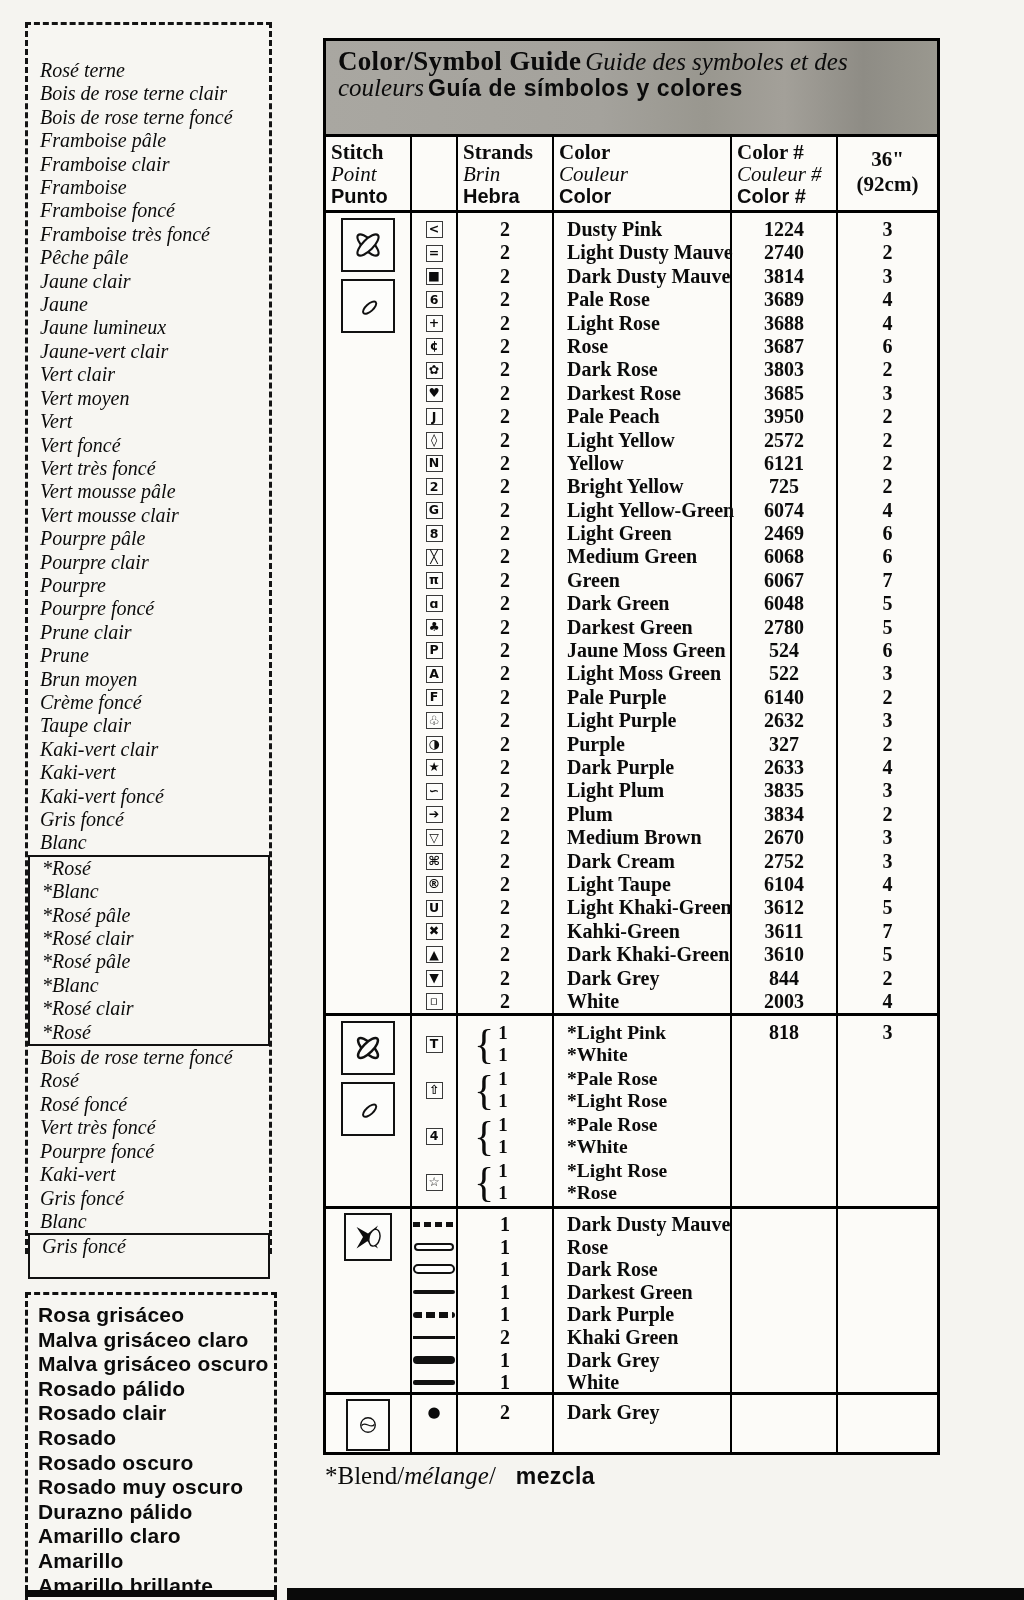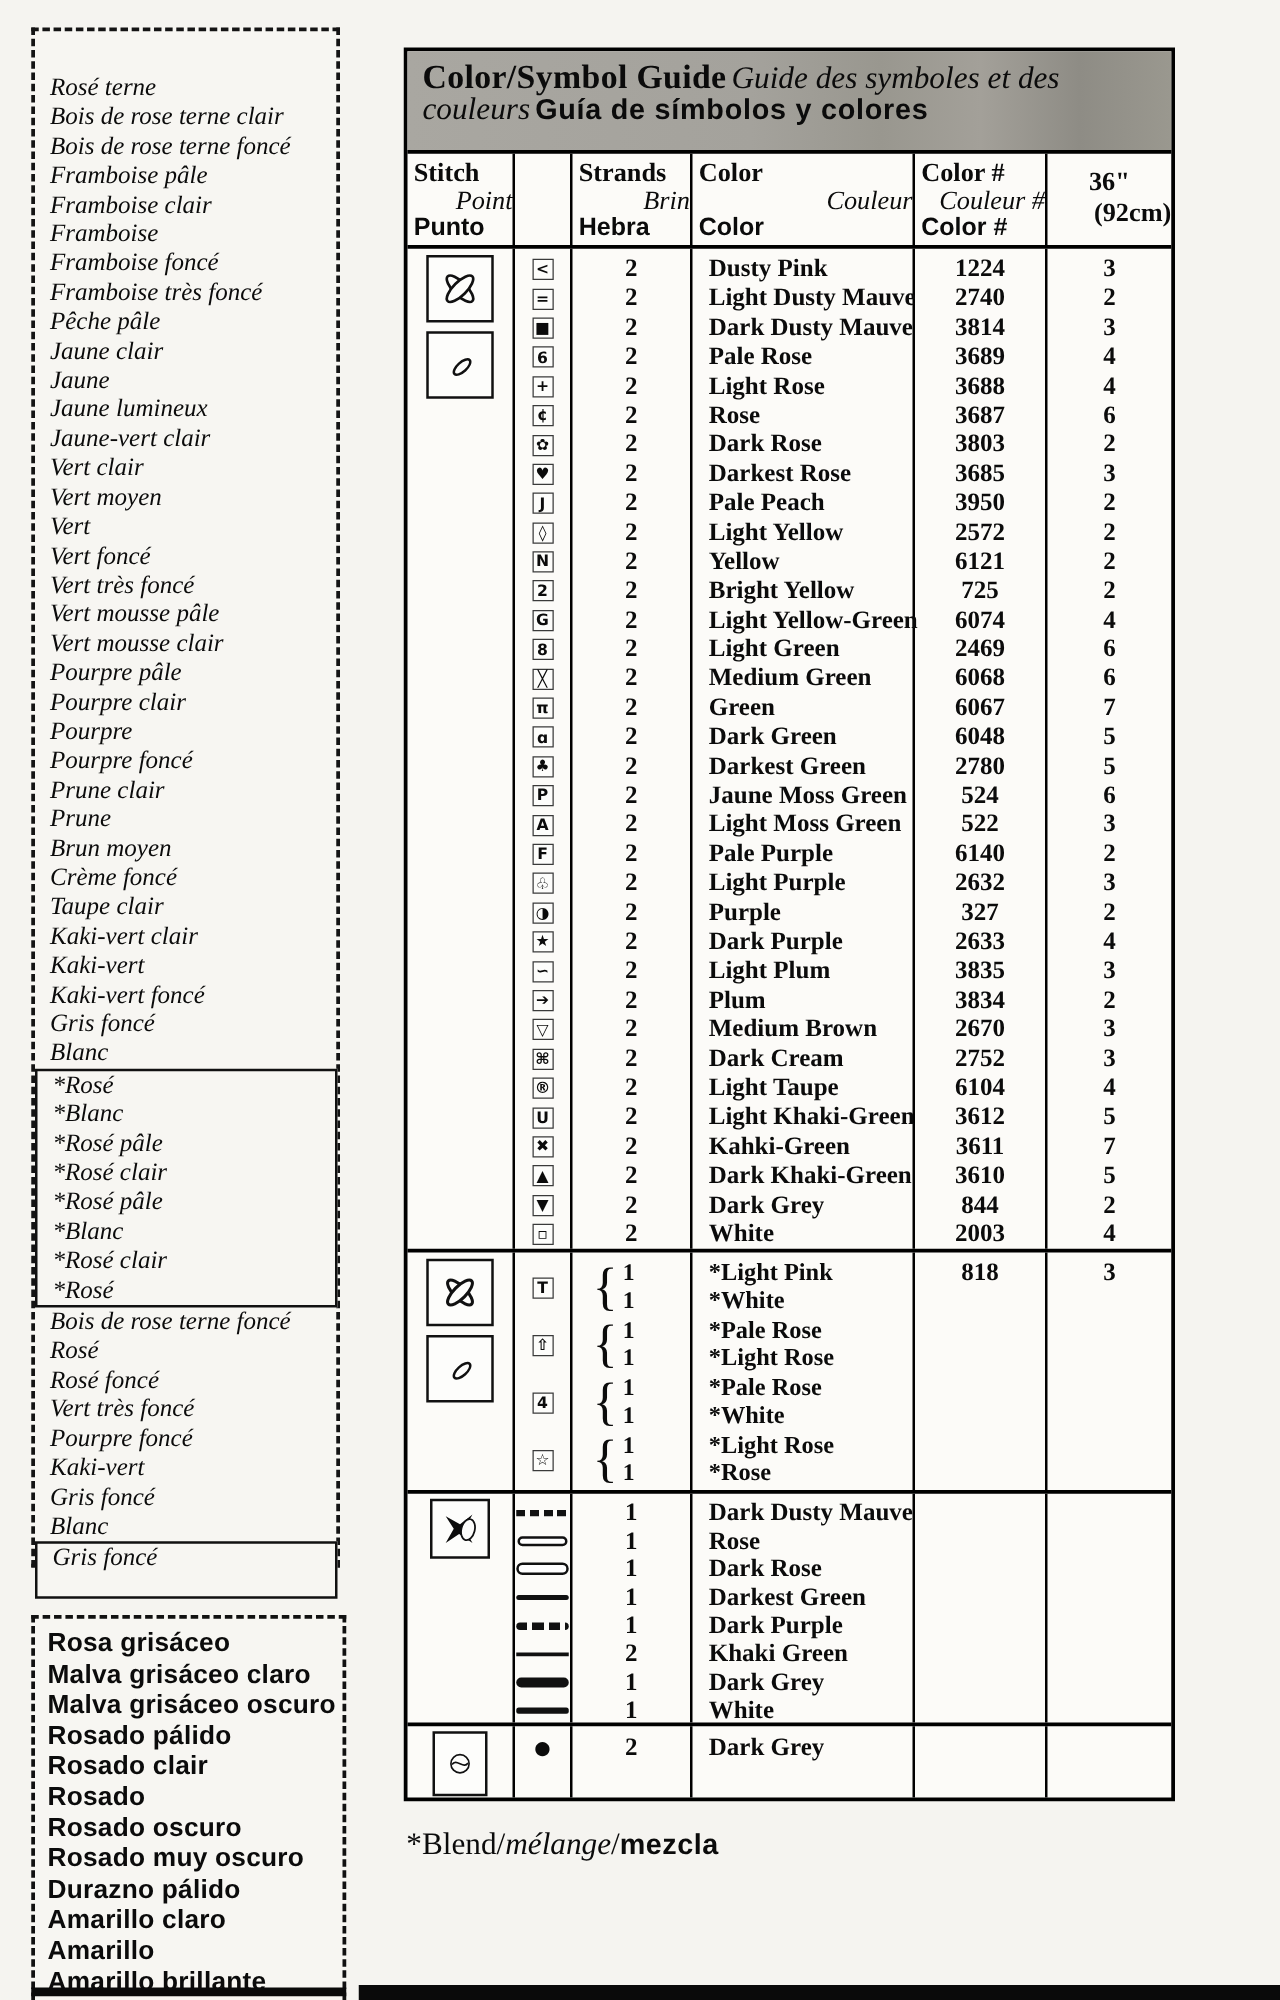--- a/index.html
+++ b/index.html
@@ -37,32 +37,32 @@
   }
   .sidebar-es .list{padding-top:8px;}
   .edge-bar-left{position:absolute;left:25px;top:1590px;width:252px;height:7px;background:#0a0a0a;}
   .edge-bar-right{position:absolute;left:287px;top:1588px;width:737px;height:12px;background:#0a0a0a;}
   
   .guide{
     position:absolute;left:323px;top:38px;width:617px;
     border:3px solid #000;box-sizing:border-box;background:#fcfbf8;
   }
   .titlebar{
-    height:82px;border-bottom:3px solid #000;box-sizing:border-box;
+    height:96px;border-bottom:3px solid #000;box-sizing:border-box;
     background:linear-gradient(90deg,#a9a7a1 0%,#a4a29c 45%,#99978f 62%,#a3a099 75%,#8e8c85 88%,#9a988f 100%);
     padding:7px 0 0 12px;overflow:hidden;
   }
   .t-en{font-size:27px;font-weight:bold;line-height:27px;letter-spacing:.3px;}
   .t-fr{font-size:25px;font-style:italic;line-height:25px;}
   .t-es{font-family:"Liberation Sans",sans-serif;font-size:23px;font-weight:bold;line-height:25px;letter-spacing:.6px;}
   .thead{display:flex;height:76px;border-bottom:3px solid #000;box-sizing:border-box;}
   .hcell{box-sizing:border-box;border-right:2.5px solid #000;padding:4px 0 0 5px;}
   .hcell:last-child{border-right:none;}
   .h-line1{font-size:21px;font-weight:bold;line-height:22px;display:block;}
-  .h-line2{font-size:21px;font-style:italic;line-height:22px;display:block;text-align:right;}
+  .h-line2{font-size:21px;font-style:italic;line-height:22px;display:block;}
   .h-line3{font-family:"Liberation Sans",sans-serif;font-size:20px;font-weight:bold;line-height:23px;display:block;}
   .h-len{text-align:center;padding:10px 0 0 0;}
   .h-len .h-line1,.h-len .h-line2{font-style:normal;font-weight:bold;font-size:21px;line-height:25px;}
   
   .c1{width:86px;} .c2{width:46px;} .c3{width:96px;} .c4{width:178px;} .c5{width:106px;} .c6{width:67px;flex:1;}
   .section{display:flex;box-sizing:border-box;}
   .section .col{box-sizing:border-box;border-right:2.5px solid #000;}
   .section .col:last-child{border-right:none;}
   .s1{height:800px;}
   .s2{height:193px;border-top:3px solid #000;}
@@ -117,21 +117,21 @@
   .s4 .col{padding-top:6px;}
   .s4 .col-stitch{padding-top:4px;}
   .knotline{height:23px;line-height:23px;}
   .dot{font-family:"DejaVu Sans",sans-serif;font-size:15px;text-align:center;display:block;}
   
   .footnote{
     position:absolute;left:325px;top:1462px;font-size:25px;white-space:nowrap;
   }
   .footnote .fn-en{font-family:"Liberation Serif",serif;}
   .footnote .fn-fr{font-style:italic;}
-  .footnote .fn-es{font-family:"Liberation Sans",sans-serif;font-weight:bold;font-size:23px;letter-spacing:.4px;}
+  .footnote .fn-es{font-family:"Liberation Sans",sans-serif;font-weight:bold;font-size:23px;letter-spacing:.4px;margin-left:20px;}
 </style>
 </head>
 <body>
 
 <aside class="sidebar-fr">
   <div class="fr-group ga" id="fr-g0">
       <div class="fr-item">Rosé terne</div>
       <div class="fr-item">Bois de rose terne clair</div>
       <div class="fr-item">Bois de rose terne foncé</div>
       <div class="fr-item">Framboise pâle</div>

